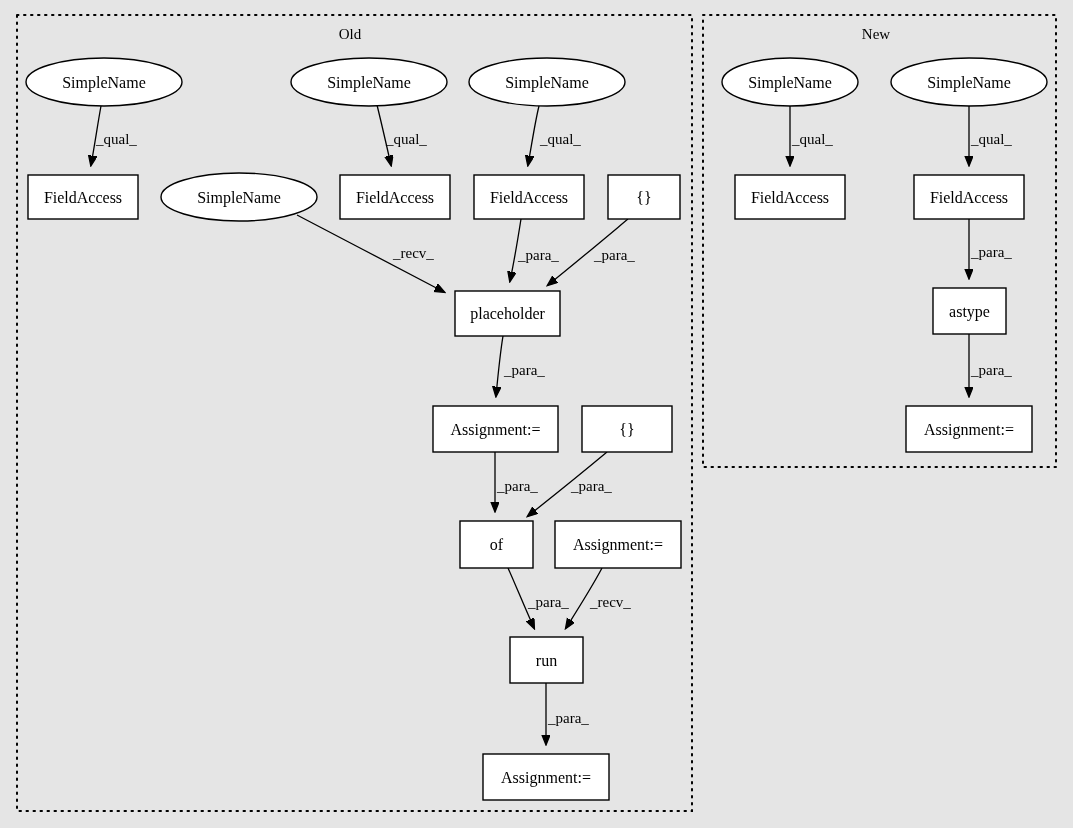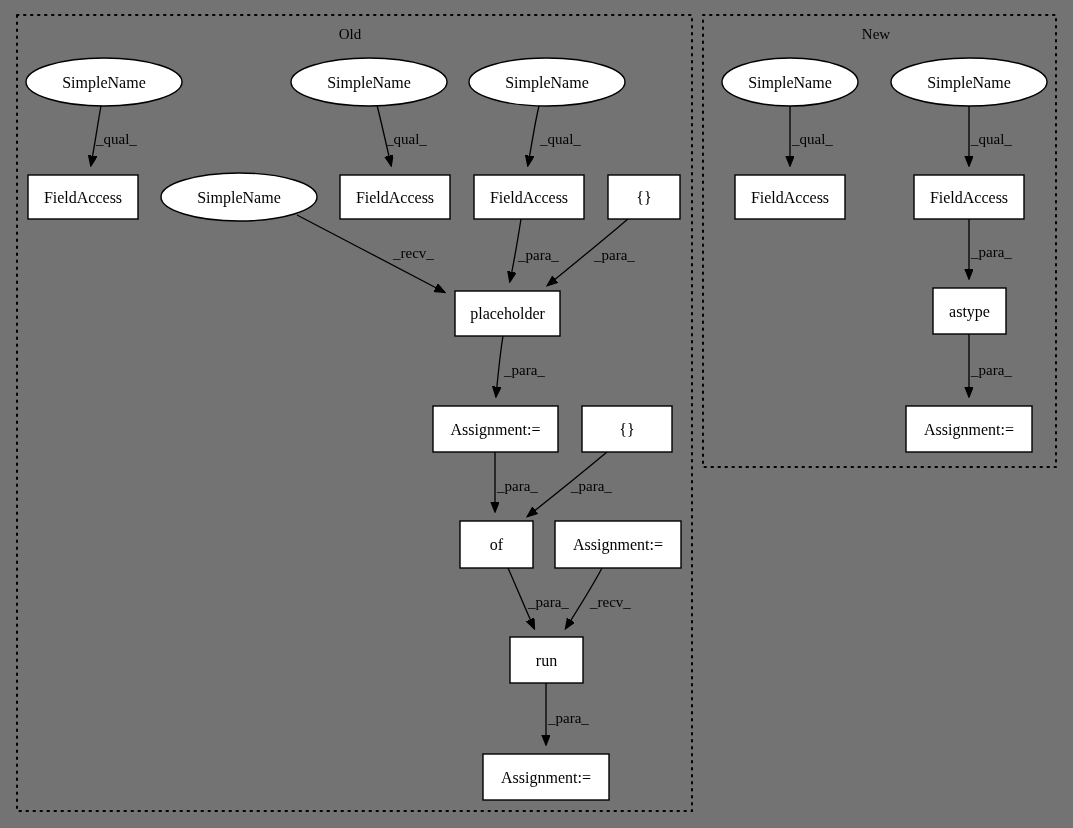--- a/index.html
+++ b/index.html
@@ -4,21 +4,21 @@
 <style>
   html, body {
     margin: 0;
     padding: 0;
     background: #ffffff;
   }
   #stage {
     position: relative;
     width: 1073px;
     height: 828px;
-    background: #737373;
+    background: #e5e5e5;
     font-family: "Liberation Serif", serif;
     overflow: hidden;
   }
   #graph-svg {
     position: absolute;
     left: 0;
     top: 0;
     width: 1073px;
     height: 828px;
   }

